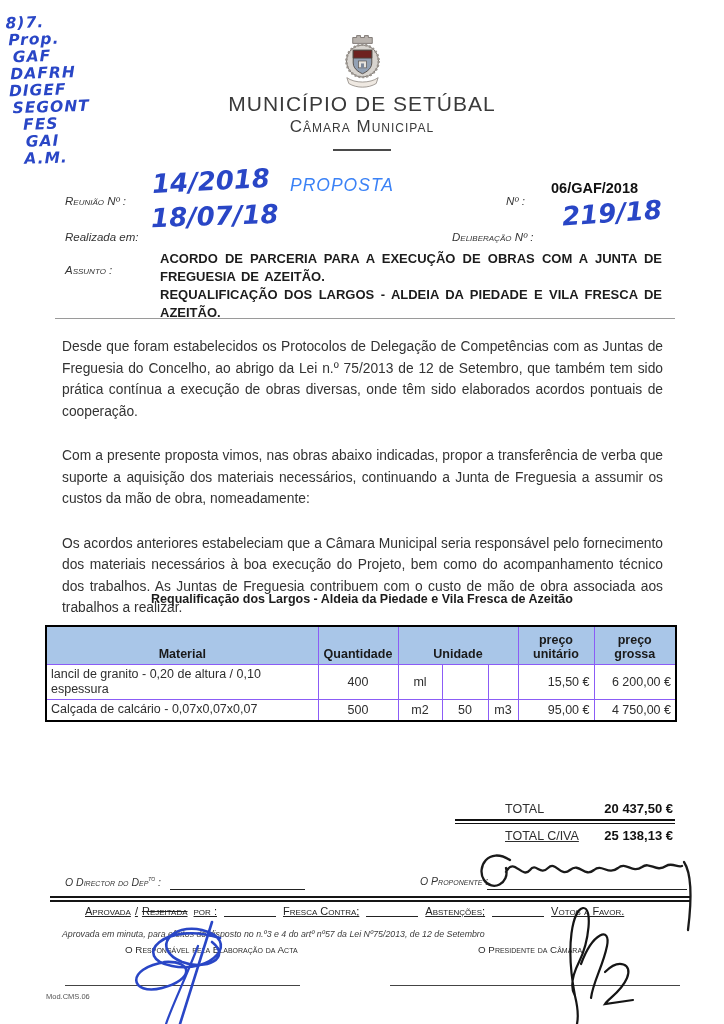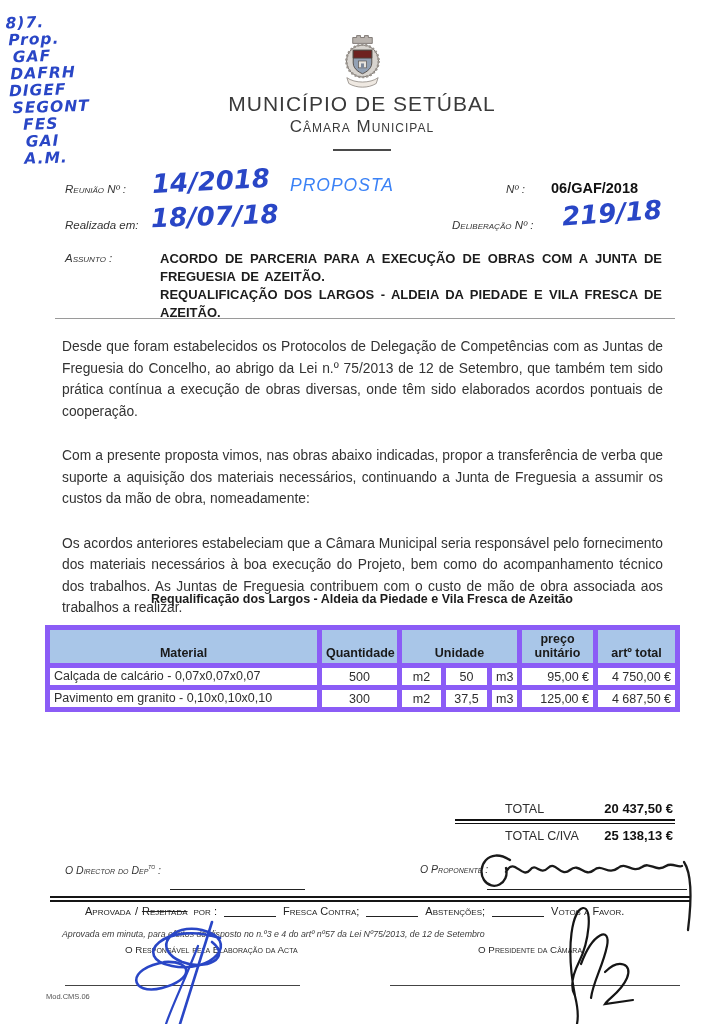--- a/index.html
+++ b/index.html
@@ -21,49 +21,49 @@
   .margin-note div:nth-child(5){padding-left:3px;}
   .margin-note div:nth-child(6){padding-left:6px;}
   .margin-note div:nth-child(7){padding-left:16px;}
   .margin-note div:nth-child(8){padding-left:18px;}
   .margin-note div:nth-child(9){padding-left:16px;}
 
   .muni-title{left:0;right:0;top:92px;text-align:center;font-size:21px;letter-spacing:1px;color:#3a3a3a;}
   .council-title{left:0;right:0;top:117px;text-align:center;font-variant:small-caps;font-size:17px;letter-spacing:1px;color:#3a3a3a;}
   .header-divider{left:333px;top:149px;width:58px;border-top:2px solid #4a4a4a;}
 
-  .lbl{font-style:italic;font-variant:small-caps;font-size:11.5px;color:#333;}
+  .lbl{font-style:italic;font-variant:small-caps;font-size:11.5px;color:#333;margin-top:12px;}
   .hand-val{font-size:26px;line-height:26px;}
 
   .subject-text{font-weight:bold;font-size:13px;line-height:18px;text-align:justify;color:#1c1c1c;word-spacing:2px;}
   .rule{border-top:1.5px solid #9a9a9a;}
 
   .bodytext{font-size:13.8px;line-height:21.5px;text-align:justify;color:#333;}
   .bodytext p{margin:0 0 23px 0;}
 
   .tbl-title{left:0;right:0;top:592px;text-align:center;font-weight:bold;font-size:12.5px;color:#1c1c1c;}
 
   table.materials{border-collapse:collapse;table-layout:fixed;width:630px;border:2px solid #000;}
-  table.materials th, table.materials td{border:5px solid #8b5cf6;font-size:12.5px;padding:1px 4px;overflow:hidden;}
+  table.materials th, table.materials td{border:1px solid #8b5cf6;font-size:12.5px;padding:1px 4px;overflow:hidden;}
   table.materials th{background:#a9c6e8;font-weight:bold;vertical-align:bottom;text-align:center;padding-bottom:3px;color:#1a1a1a;}
   table.materials thead tr{height:38px;}
   td.mat{text-align:left;line-height:15px;}
   td.ctr{text-align:center;}
   td.num{text-align:right;}
   tr.tall{height:35px;}
   tr.short{height:22px;}
 
   .totals{left:455px;top:800px;width:220px;font-size:12.5px;}
   .totals .trow{display:flex;justify-content:space-between;align-items:baseline;padding:1px 2px;}
   .totals .tval{font-weight:bold;font-size:13px;color:#111;}
   .totals .dbl{height:2px;border-top:2px solid #111;border-bottom:1.5px solid #111;margin:2px 0 3px 0;}
 
   .sig-line{border-top:1.2px solid #222;}
   .blank{display:inline-block;width:52px;border-bottom:1px solid #222;height:11px;margin:0 7px;}
-  .approval{left:85px;top:905px;display:flex;align-items:flex-start;font-size:11px;font-variant:small-caps;color:#222;white-space:nowrap;}
+  .approval{left:85px;top:905px;display:flex;align-items:flex-start;font-size:11px;font-variant:small-caps;color:#222;white-space:nowrap;text-decoration:underline;}
   .strike{text-decoration:line-through;}
   .minuta{left:62px;top:929px;font-style:italic;font-size:8.8px;color:#3a3a3a;}
   .officer-lbl{font-size:9.8px;font-variant:small-caps;color:#2a2a2a;}
   .formcode{left:46px;top:992px;font-size:7.5px;color:#555;}
   svg{display:block;}
 </style>
 </head>
 <body>
 
 <div class="abs margin-note hand">
@@ -130,53 +130,53 @@
       <col style="width:30px">
       <col style="width:76px">
       <col style="width:82px">
   </colgroup>
   <thead>
     <tr>
       <th>Material</th>
       <th>Quantidade</th>
       <th colspan="3">Unidade</th>
       <th>preço unitário</th>
-      <th>artº total</th>
+      <th>preço grossa</th>
     </tr>
   </thead>
   <tbody>
+    <tr class="tall">
+      <td class="mat">lancil de granito - 0,20 de altura / 0,10 espessura</td>
+      <td class="ctr">400</td>
+      <td class="ctr">ml</td>
+      <td class="ctr"></td>
+      <td class="ctr"></td>
+      <td class="num">15,50 €</td>
+      <td class="num">6 200,00 €</td>
+    </tr>
     <tr class="short">
       <td class="mat">Calçada de calcário - 0,07x0,07x0,07</td>
       <td class="ctr">500</td>
       <td class="ctr">m2</td>
       <td class="ctr">50</td>
       <td class="ctr">m3</td>
       <td class="num">95,00 €</td>
       <td class="num">4 750,00 €</td>
     </tr>
-    <tr class="short">
-      <td class="mat">Pavimento em granito - 0,10x0,10x0,10</td>
-      <td class="ctr">300</td>
-      <td class="ctr">m2</td>
-      <td class="ctr">37,5</td>
-      <td class="ctr">m3</td>
-      <td class="num">125,00 €</td>
-      <td class="num">4 687,50 €</td>
-    </tr>
   </tbody>
 </table>
 
 <div class="abs totals">
   <div class="trow">
     <span style="padding-left:48px;">TOTAL</span>
     <span class="tval">20 437,50 €</span>
   </div>
   <div class="dbl"></div>
   <div class="trow">
-    <span style="padding-left:48px;">TOTAL C/IVA</span>
+    <span style="padding-left:48px;text-decoration:underline;">TOTAL C/IVA</span>
     <span class="tval">25 138,13 €</span>
   </div>
 </div>
 
 <div class="abs lbl" style="left:65px;top:863px;font-size:10.5px;"><span>O Director do Dep</span><sup style="font-size:7px;">to</sup><span> :</span></div>
 <div class="abs sig-line" style="left:170px;top:889px;width:135px;"></div>
 
 <div class="abs lbl" style="left:420px;top:863px;font-size:10.5px;">O Proponente :</div>
 <div class="abs sig-line" style="left:487px;top:889px;width:200px;"></div>
 <div class="abs" style="left:470px;top:840px;">

